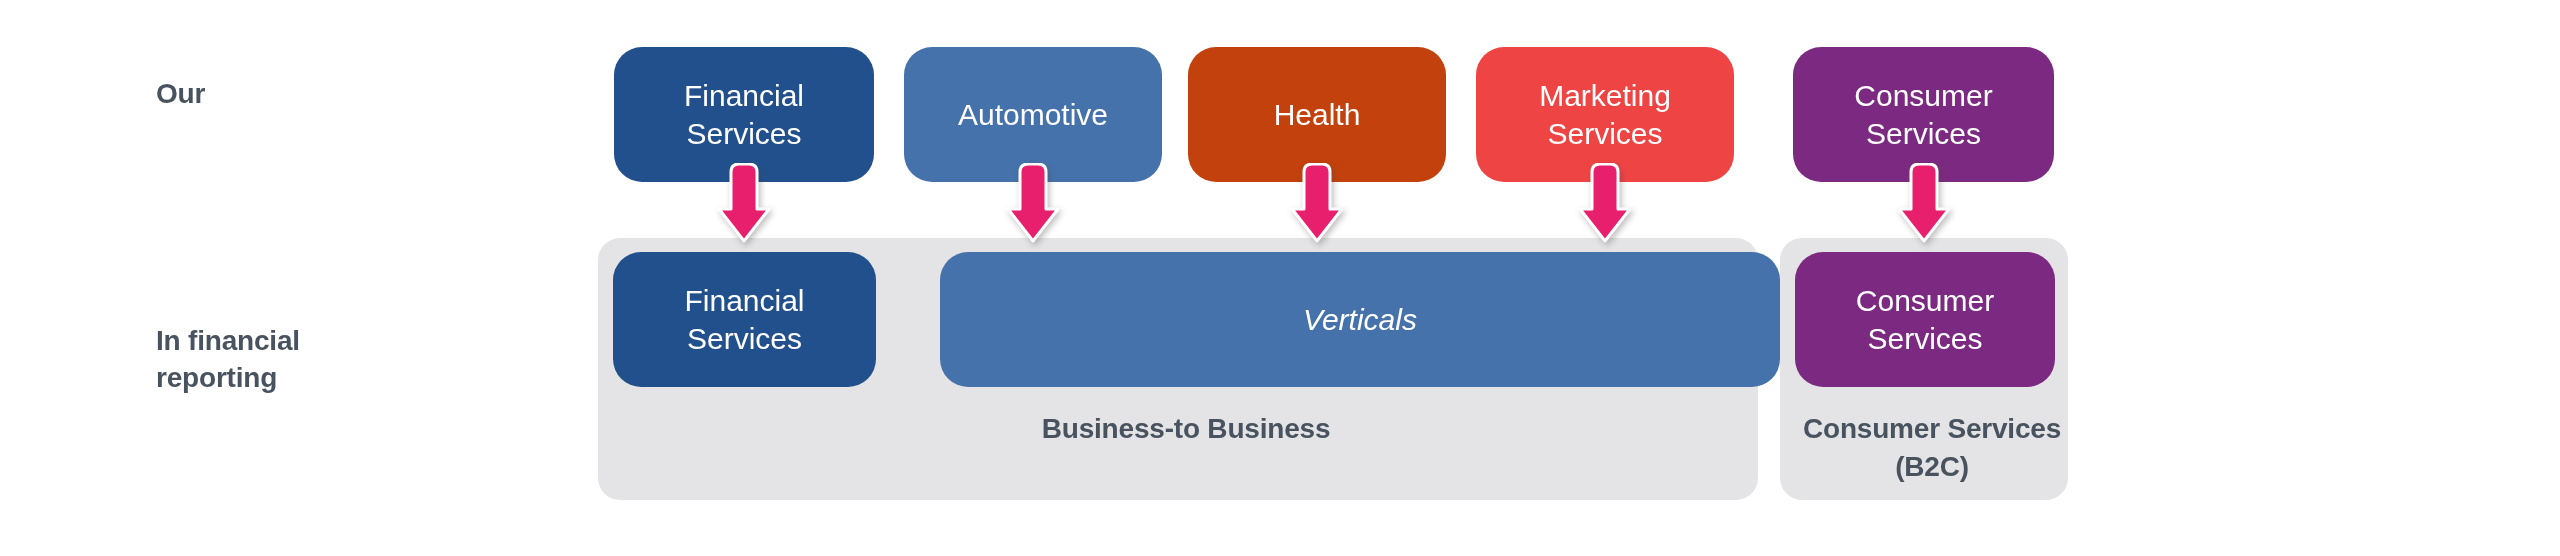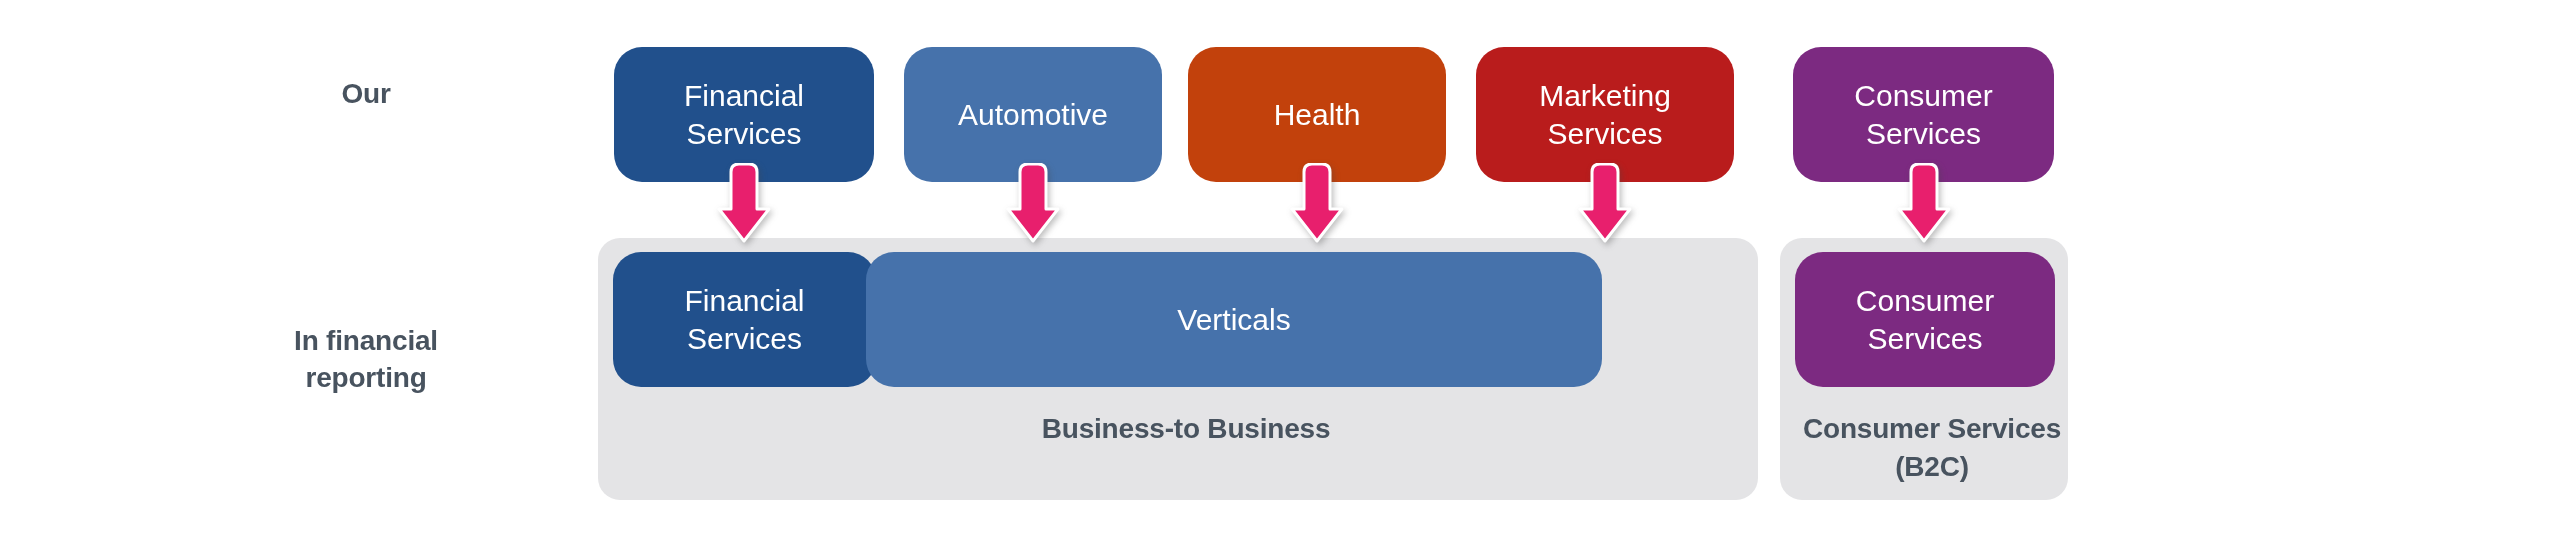--- a/index.html
+++ b/index.html
@@ -16,21 +16,21 @@
     width: 2560px;
     height: 556px;
     background: var(--page-background, #ffffff);
   }
 
   
   .row-label {
     position: absolute;
     right: 1984px;
     width: 420px;
-    text-align: center;
+    text-align: left;
     font-size: 28px;
     font-weight: bold;
     line-height: 37px;
     color: var(--caption-text, #48535f);
     letter-spacing: -0.2px;
   }
   .row-label .lbl-line { display: block; }
   .label-ecosystems { top: 75px; }
   .label-reporting  { top: 322px; }
 
@@ -53,21 +53,21 @@
   .box.t { top: 47px; height: 135px; }
   .t1 { left: 614px;  width: 260px; }
   .t2 { left: 904px;  width: 258px; text-align: center; }
   .t3 { left: 1188px; width: 258px; }
   .t4 { left: 1476px; width: 258px; }
   .t5 { left: 1793px; width: 261px; }
 
   
   .box.b { top: 252px; height: 135px; }
   .b1 { left: 613px;  width: 263px; }
-  .b2 { left: 866px;  width: 736px; }
+  .b2 { left: 940px;  width: 840px; font-style: italic; }
   .b3 { left: 1795px; width: 260px; }
 
   
   .group {
     position: absolute;
     top: 238px;
     height: 262px;
     background: var(--group-background, #e4e4e6);
     border-radius: 22px;
     z-index: 1;
@@ -132,21 +132,21 @@
   <div class="group group-b2c">
     <div class="group-caption">
       <span class="cap-line">Consumer Services</span>
       <span class="cap-line">(B2C)</span>
     </div>
   </div>
 
   <div class="box t t1" style="background: rgb(33, 80, 140);">Financial Services</div>
   <div class="box t t2" style="background: rgb(70, 114, 171);">Automotive</div>
   <div class="box t t3" style="background: #c2410c;">Health</div>
-  <div class="box t t4" style="background: #b91c1c;">Marketing Services</div>
+  <div class="box t t4" style="background: #ef4444;">Marketing Services</div>
   <div class="box t t5" style="background: rgb(124, 42, 129);">Consumer Services</div>
 
   <div class="box b b1" style="background: rgb(33, 80, 140);">Financial Services</div>
   <div class="box b b2" style="background: rgb(70, 114, 171);">Verticals</div>
   <div class="box b b3" style="background: rgb(124, 42, 129);">Consumer Services</div>
 
   <div class="arrow a1">
     <svg viewBox="0 0 54 80" xmlns="http://www.w3.org/2000/svg">
         <path d="M 14,9 Q 14,1 22,1 H 32 Q 40,1 40,9 V 46 H 52 L 27,78 L 2,46 H 14 Z"></path>
       </svg>

